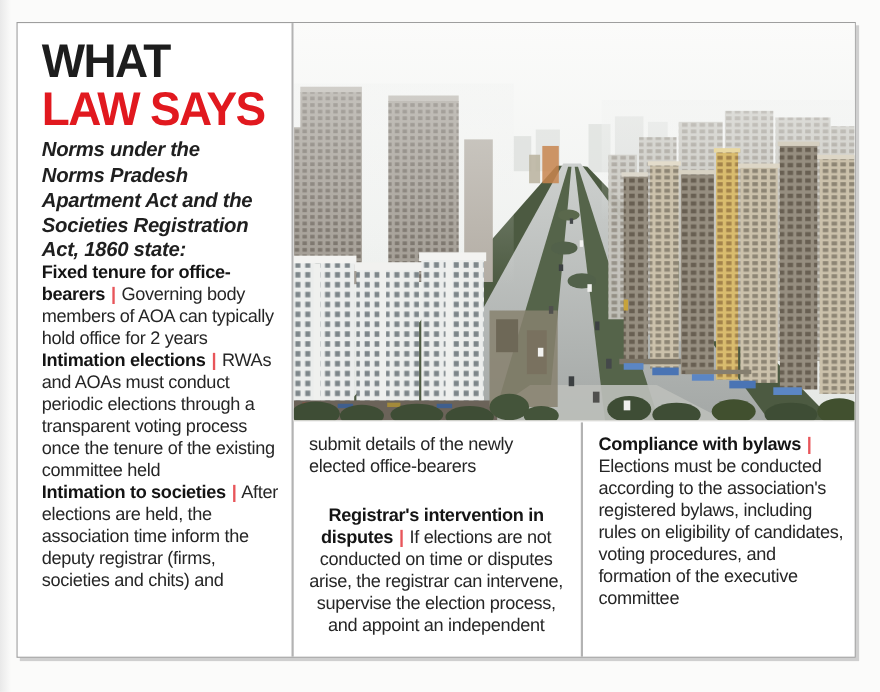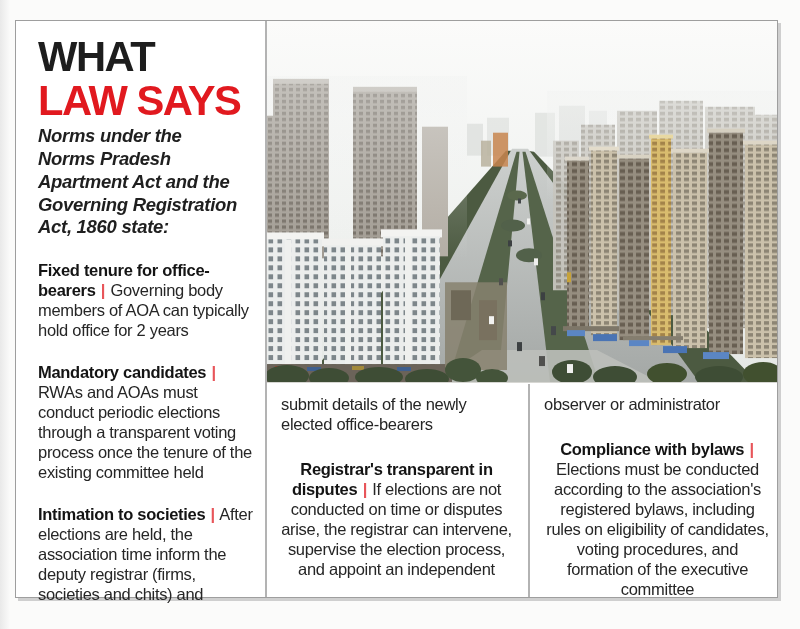--- a/index.html
+++ b/index.html
@@ -16,21 +16,21 @@
   
   .left-col {
     position:absolute; left:0; top:0; bottom:0; width:251px;
     border-right:2px solid #b3b3b3;
     padding:14px 12px 0 22px;
   }
   .title { font-weight:bold; font-size:43px; line-height:1.02; letter-spacing:-1.5px; transform:scaleX(.97); transform-origin:left; }
   .title .t1 { color:#1d1d1d; display:block; }
   .title .t2 { display:block; }
   .intro { margin-top:2px; font-style:italic; font-weight:bold; font-size:18.5px; line-height:1.24; color:#1f1f1f; letter-spacing:-0.3px; }
-  .para { margin-top:22px; font-size:16.5px; line-height:1.21; color:#262626; letter-spacing:-0.3px; }
+  .para { margin-top:0; font-size:16.5px; line-height:1.21; color:#262626; letter-spacing:-0.3px; }
   .para .head { font-weight:bold; color:#141414; }
   .pipe { font-weight:bold; padding:0 1px; }
 
   
   .photo-area {
     position:absolute; left:251px; top:0; width:510px; height:362px;
     border-bottom:1px solid #d7d7d3; overflow:hidden; background:#f4f5f4;
   }
   .photo-area svg { display:block; width:100%; height:100%; }
 
@@ -49,31 +49,31 @@
 
     <div class="left-col">
       <div class="title">
         <span class="t1">WHAT</span>
         <span class="t2" style="color:#e1191f;">LAW SAYS</span>
       </div>
       <div class="intro">
         <div>Norms under the</div>
         <div>Norms Pradesh</div>
         <div>Apartment Act and the</div>
-        <div>Governing Registration</div>
+        <div>Societies Registration</div>
         <div>Act, 1860 state:</div>
       </div>
 
       <p class="para">
         <span class="head">Fixed tenure for office-bearers</span>
         <span class="pipe" style="color:#e8555a;">|</span>
         <span>Governing body members of AOA can typically hold office for 2 years</span>
       </p>
       <p class="para">
-        <span class="head">Mandatory candidates</span>
+        <span class="head">Intimation elections</span>
         <span class="pipe" style="color:#e8555a;">|</span>
         <span>RWAs and AOAs must conduct periodic elections through a transparent voting process once the tenure of the existing committee held</span>
       </p>
       <p class="para">
         <span class="head">Intimation to societies</span>
         <span class="pipe" style="color:#e8555a;">|</span>
         <span>After elections are held, the association time inform the deputy registrar (firms, societies and chits) and</span>
       </p>
     </div>
 
@@ -245,29 +245,26 @@
         </g>
       </svg>
     </div>
 
     <div class="bottom-cols">
       <div class="mid-col">
         <p class="para">
           <span>submit details of the newly elected office-bearers</span>
         </p>
         <p class="para">
-          <span class="head">Registrar's transparent in disputes</span>
+          <span class="head">Registrar's intervention in disputes</span>
           <span class="pipe" style="color:#e8555a;">|</span>
           <span>If elections are not conducted on time or disputes arise, the registrar can intervene, supervise the election process, and appoint an independent</span>
         </p>
       </div>
       <div class="right-col">
-        <p class="para">
-          <span>observer or administrator</span>
-        </p>
         <p class="para">
           <span class="head">Compliance with bylaws</span>
           <span class="pipe" style="color:#e8555a;">|</span>
           <span>Elections must be conducted according to the association's registered bylaws, including rules on eligibility of candidates, voting procedures, and formation of the executive committee</span>
         </p>
       </div>
     </div>
 
   </div>
 </div>

